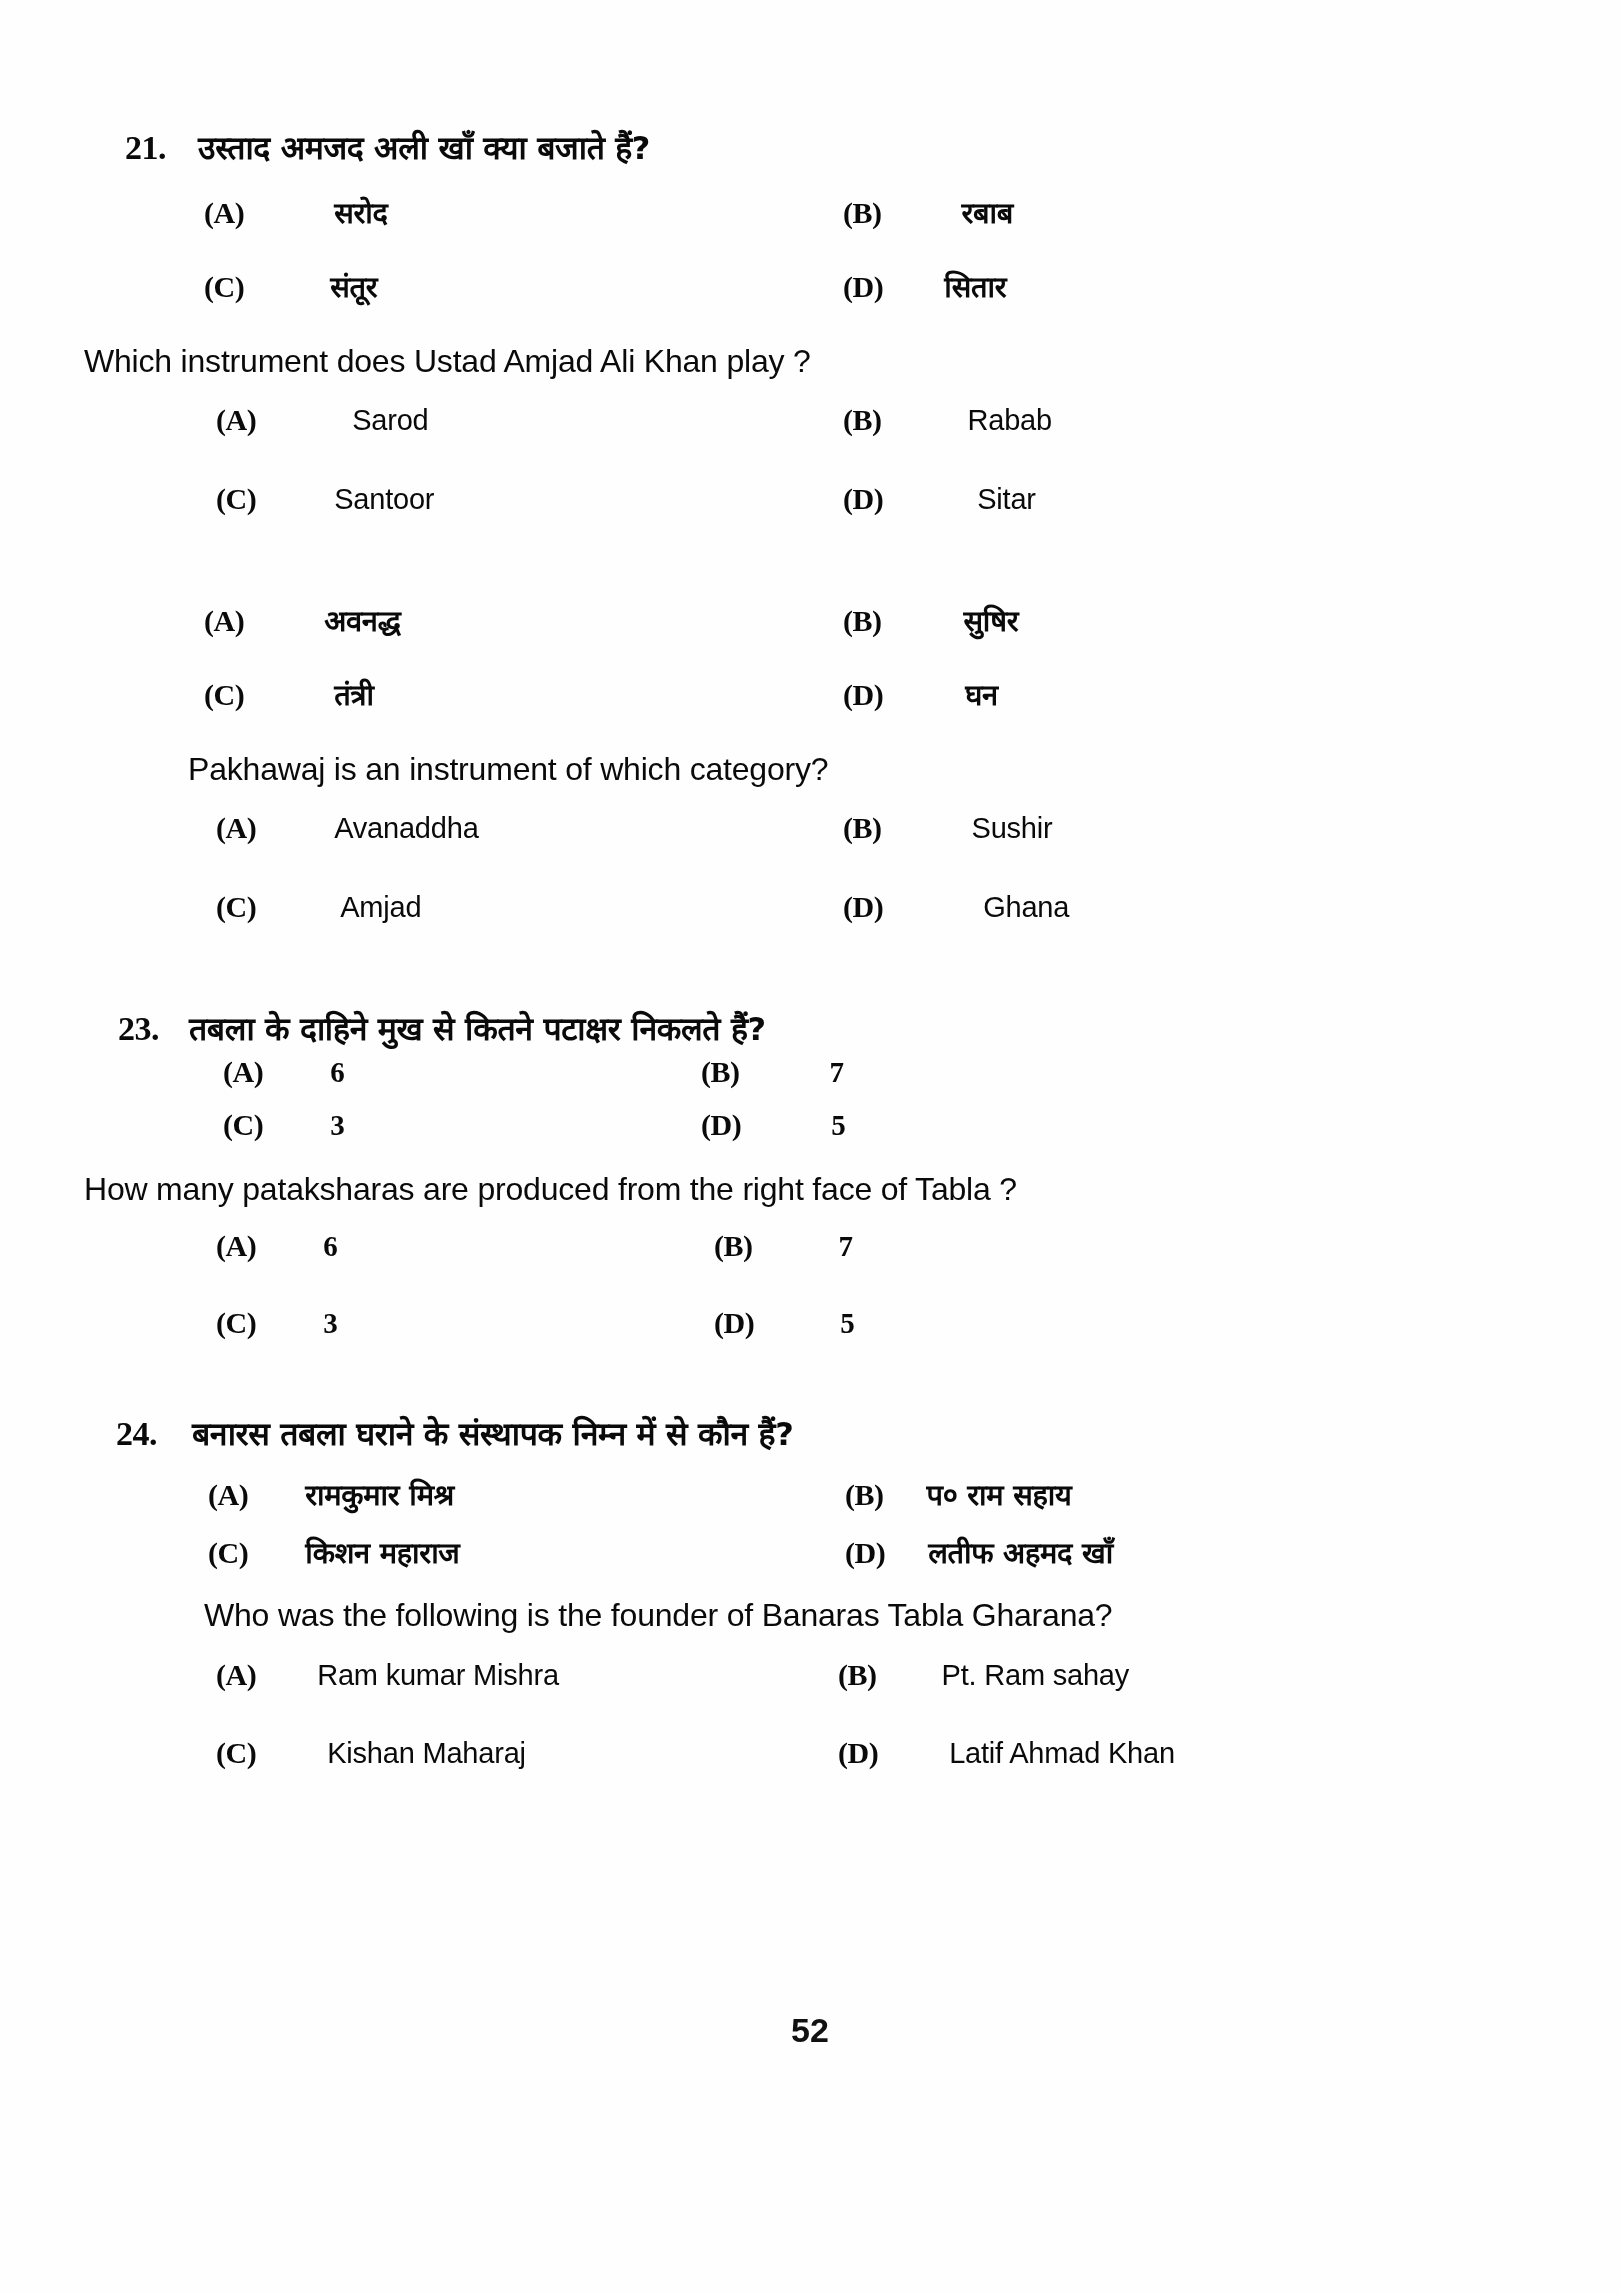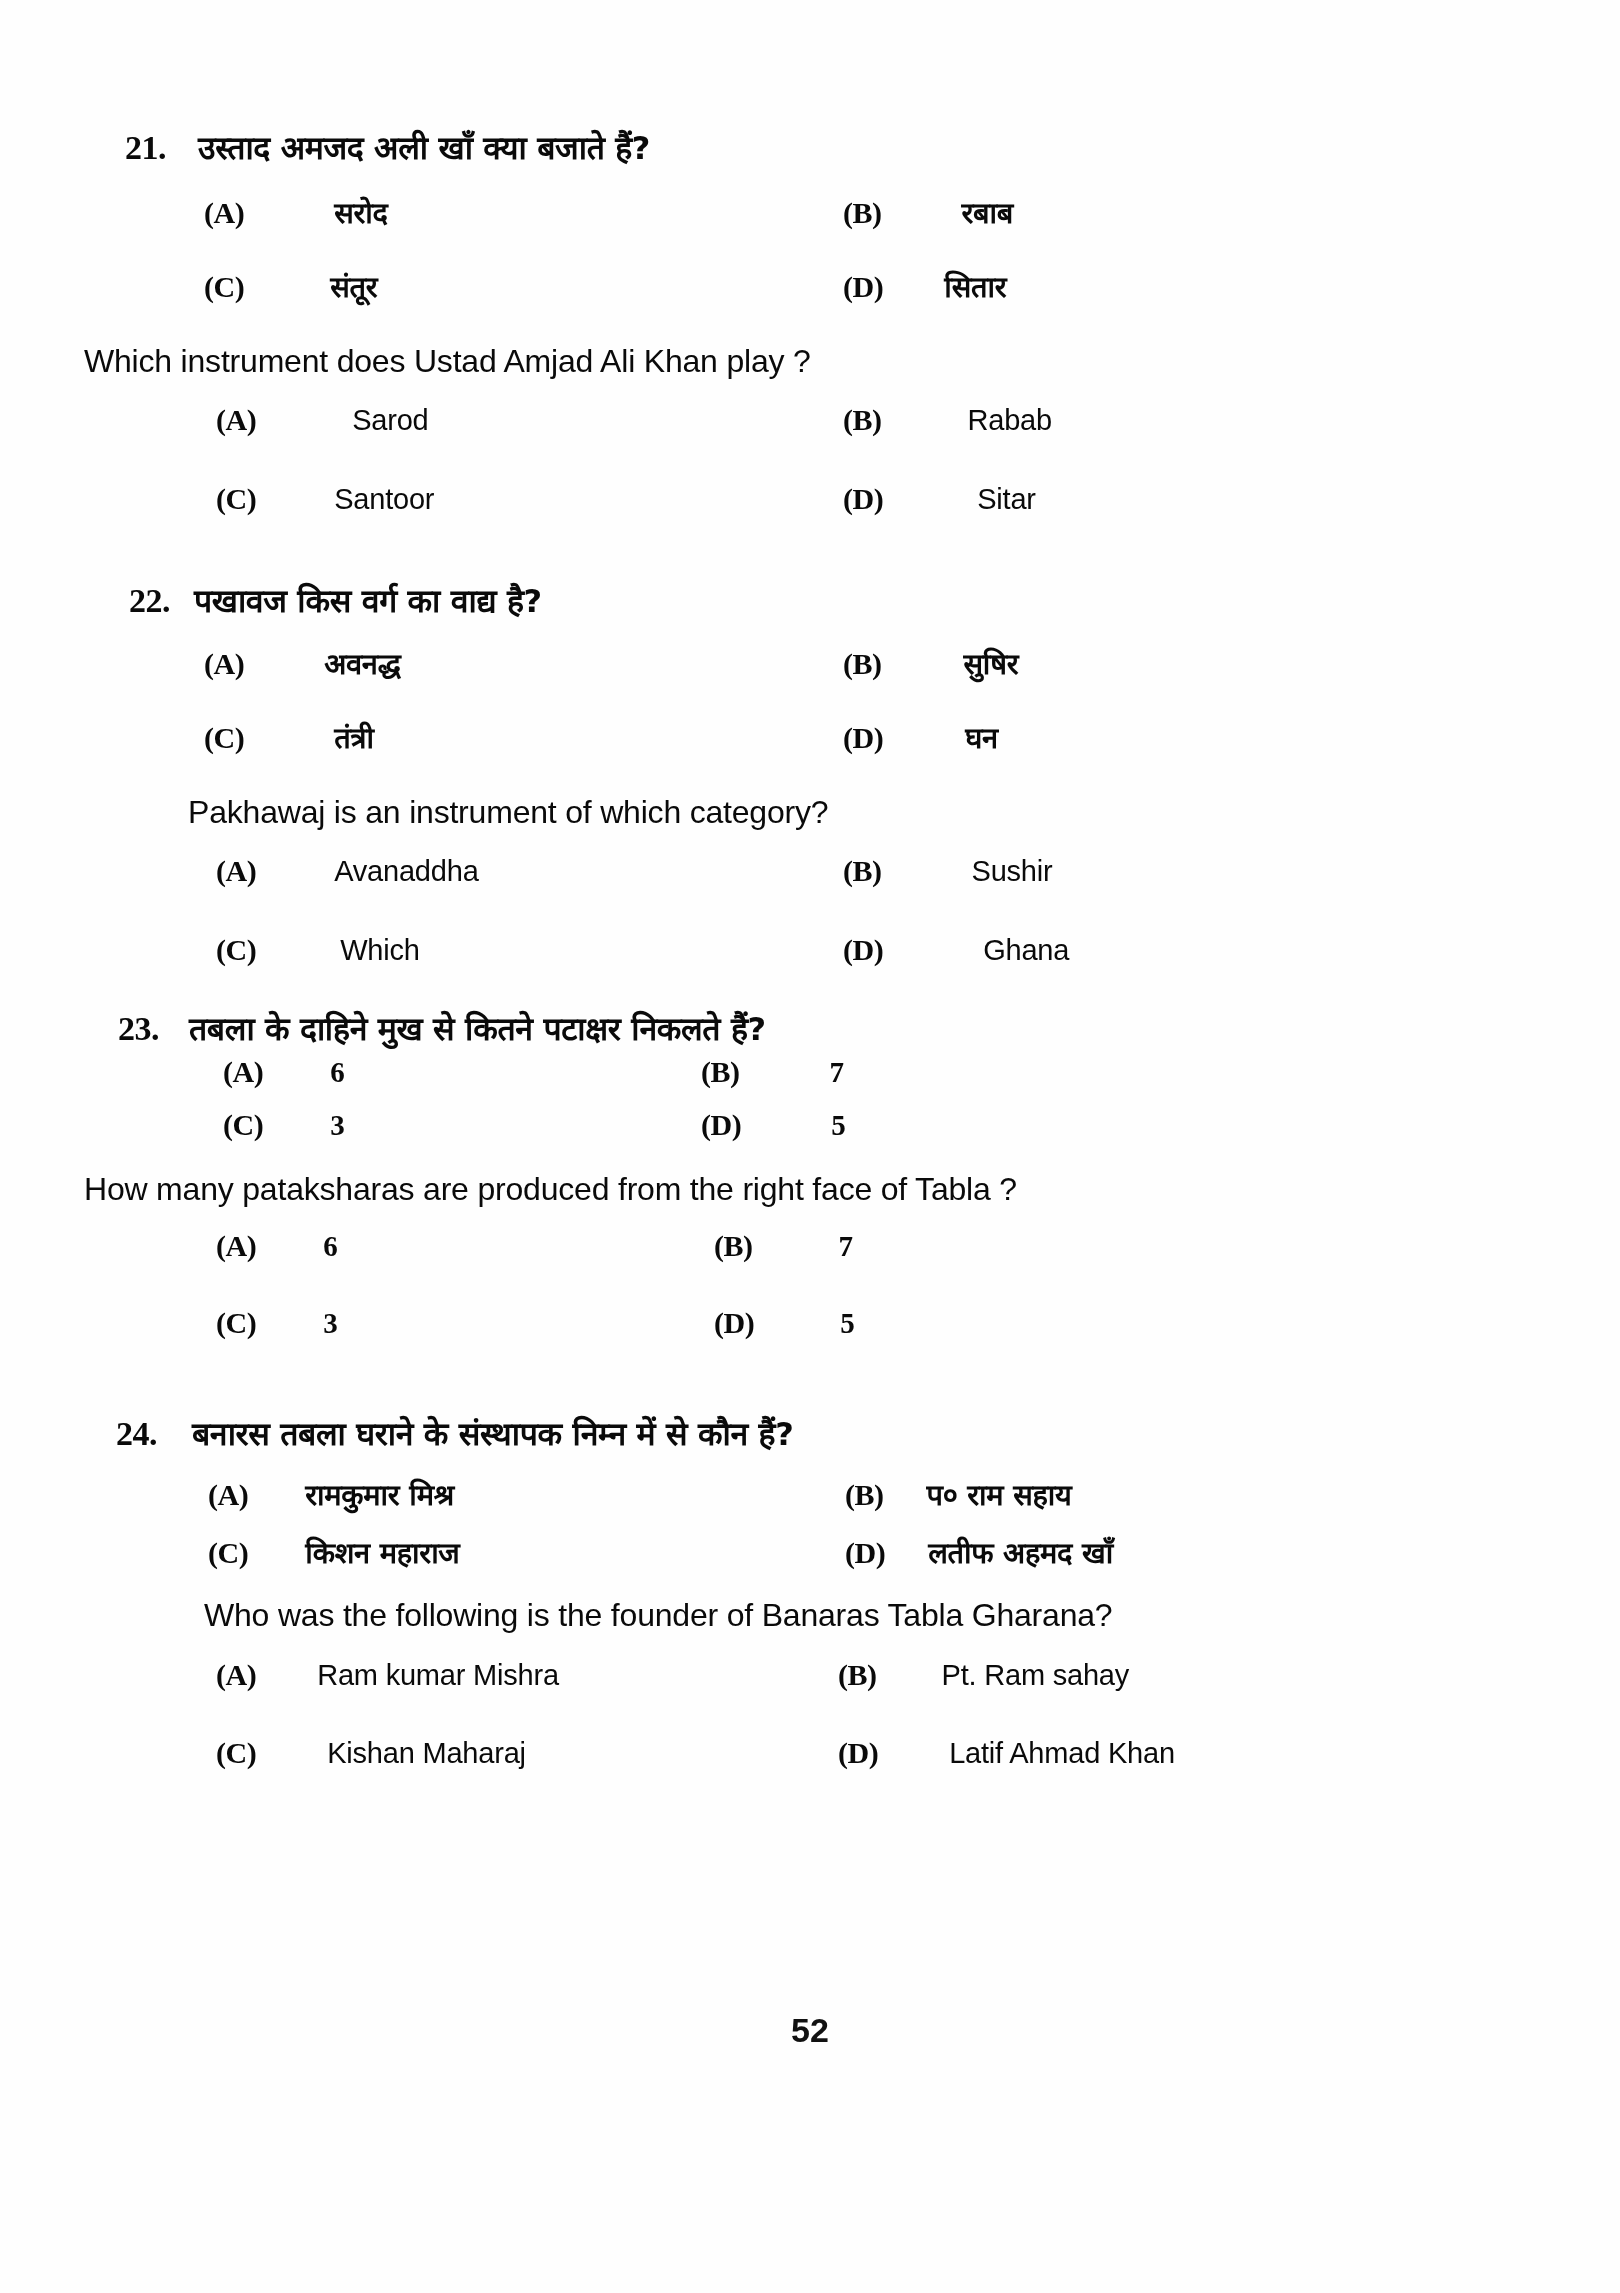--- a/index.html
+++ b/index.html
@@ -163,24 +163,20 @@
         <span class="opt-val-en" style="margin-left:78px;">Santoor</span>
       </div>
       <div class="opt" style="left:843px;">
         <span class="opt-key">(D)</span>
         <span class="opt-val-en" style="margin-left:94px;">Sitar</span>
       </div>
     </div>
   </div>
 
   <div class="qblock" style="top:578px;">
-    <div class="qhead" style="padding-left:129px;">
-      <span class="qnum" style="min-width:65px;">22.</span>
-      <span class="qtext-hi">पखावज किस वर्ग का वाद्य है?</span>
-    </div>
 
     <div class="opt-row" style="margin-top:21.6px;">
       <div class="opt" style="left:204px;">
         <span class="opt-key">(A)</span>
         <span class="opt-val-hi" style="margin-left:80px;">अवनद्ध</span>
       </div>
       <div class="opt" style="left:843px;">
         <span class="opt-key">(B)</span>
         <span class="opt-val-hi" style="margin-left:82px;">सुषिर</span>
       </div>
@@ -208,21 +204,21 @@
       </div>
       <div class="opt" style="left:843px;">
         <span class="opt-key">(B)</span>
         <span class="opt-val-en" style="margin-left:90px;">Sushir</span>
       </div>
     </div>
 
     <div class="opt-row" style="margin-top:21.6px;">
       <div class="opt" style="left:216px;">
         <span class="opt-key">(C)</span>
-        <span class="opt-val-en" style="margin-left:84px;">Which</span>
+        <span class="opt-val-en" style="margin-left:84px;">Amjad</span>
       </div>
       <div class="opt" style="left:843px;">
         <span class="opt-key">(D)</span>
         <span class="opt-val-en" style="margin-left:100px;">Ghana</span>
       </div>
     </div>
   </div>
 
   <div class="qblock" style="top:1006px;">
     <div class="qhead" style="padding-left:118px;">

